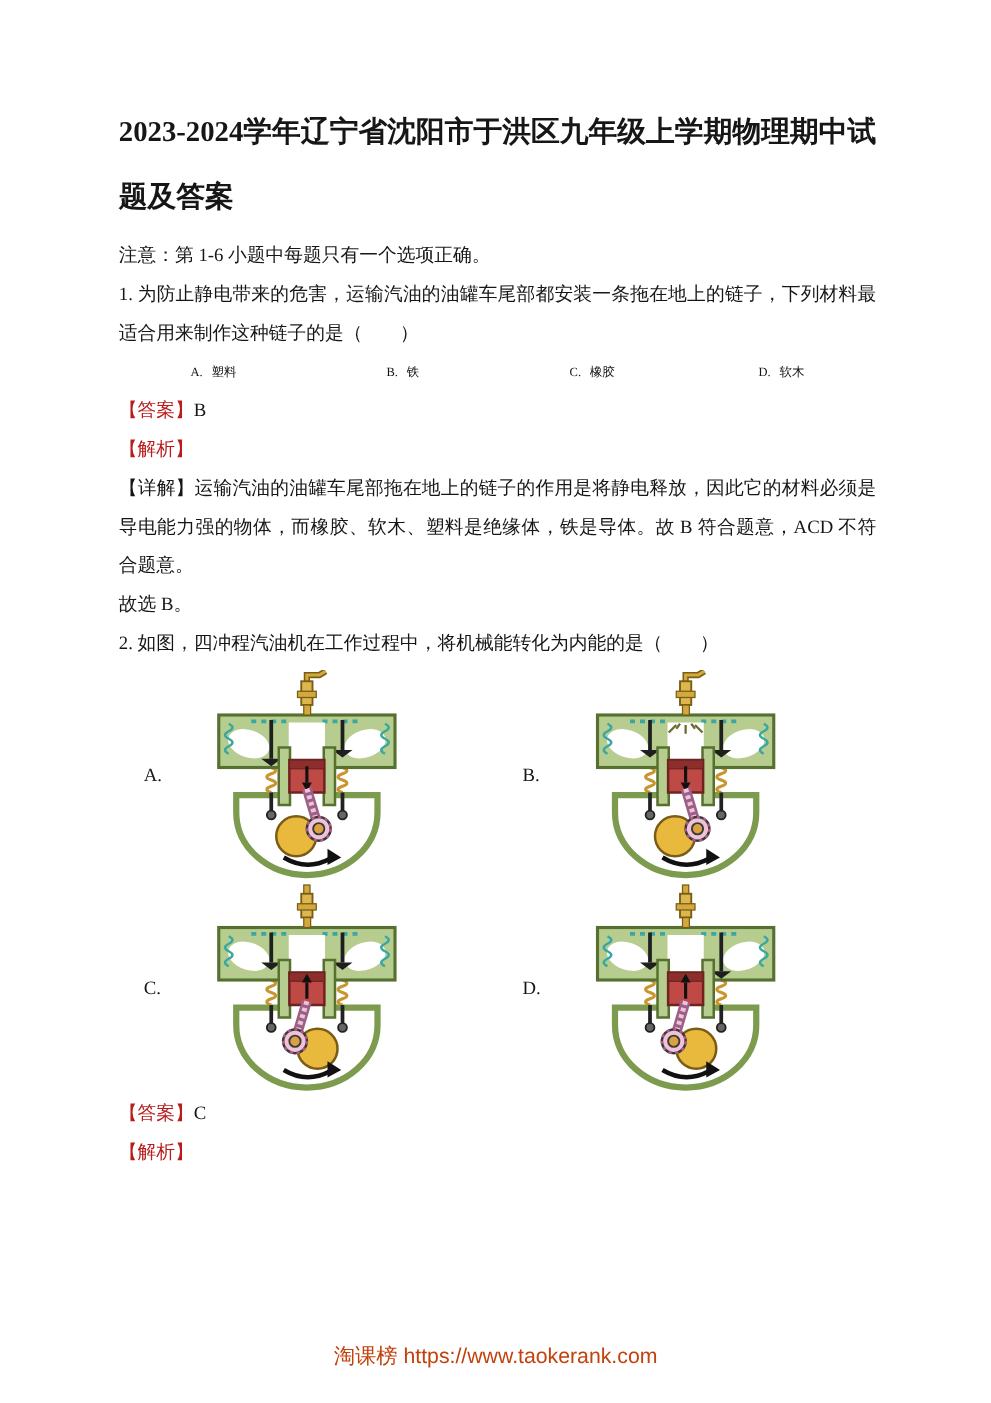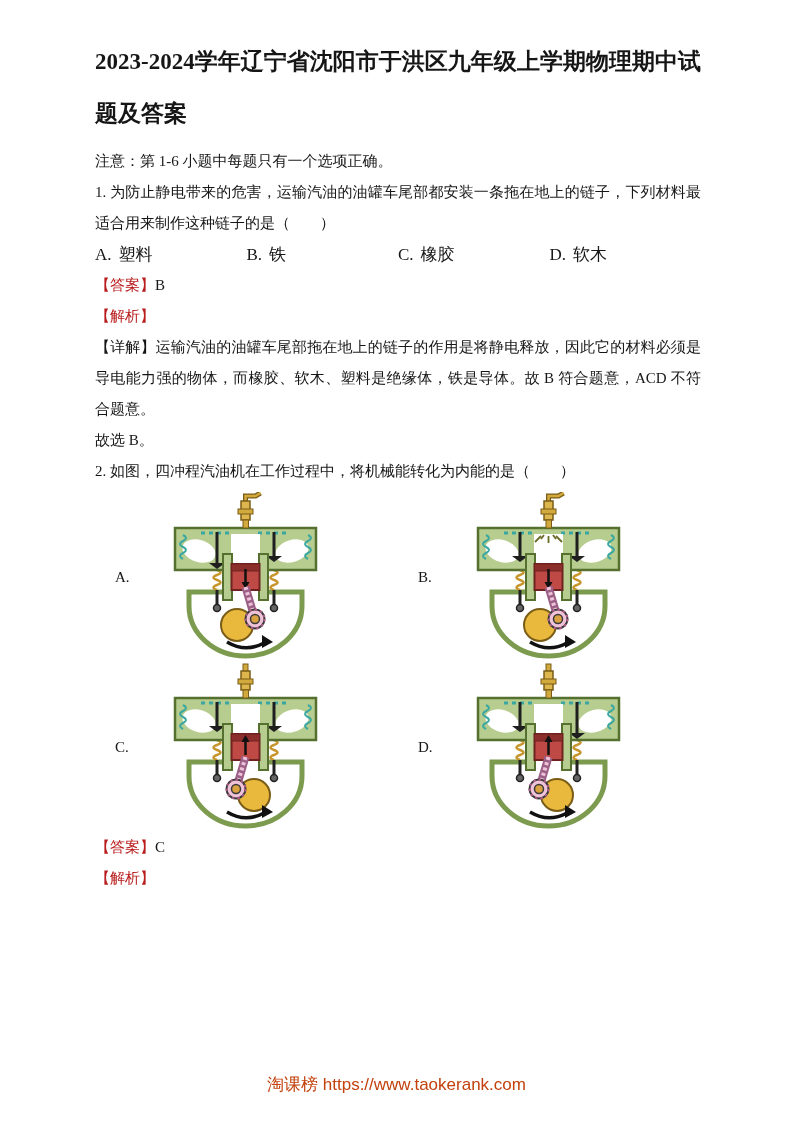--- a/index.html
+++ b/index.html
@@ -4,27 +4,27 @@
 <style>
   html,body{margin:0;padding:0;background:#fff;}
   .page{
     position:relative;
     width:793px;height:1122px;
     background:#ffffff;
     overflow:hidden;
     font-family:"Liberation Serif","DejaVu Serif",serif;
     color:#161616;
   }
-  .content{padding:36px 92px 0 95px;}
+  .content{padding:80px 92px 0 95px;}
   .doc-title{
     font-size:23px;font-weight:700;line-height:52px;
     margin:0 0 6px 0;text-align:justify;
   }
   p{font-size:15px;line-height:31px;margin:0;text-align:justify;}
-  .options-row{display:flex;font-size:17px;line-height:31px;}
+  .options-row{display:flex;font-size:10px;line-height:31px;text-align:center;}
   .option{width:25%;}
   .option .opt-label{margin-right:7px;}
   .blue{color:#b91c1c;margin-top:48px;}
   .ans-value{color:#161616;}
   .engines{margin-top:5px;}
   .engine-row{display:flex;}
   .engine-cell{width:318px;display:flex;align-items:center;box-sizing:border-box;padding-left:20px;}
   .diag-label{width:28px;font-size:15px;flex:0 0 auto;}
   .engine-figure{width:205px;height:170px;flex:0 0 auto;}
   .footer{

